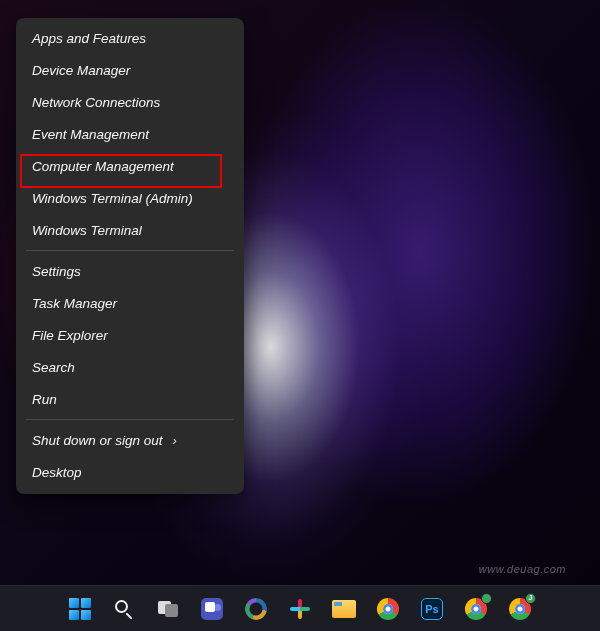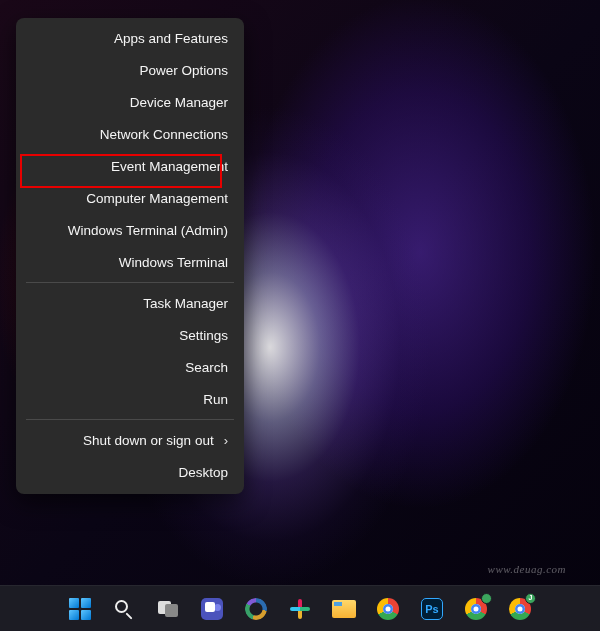--- a/index.html
+++ b/index.html
@@ -15,42 +15,42 @@
     background:
       radial-gradient(ellipse 200px 300px at 45% 55%, rgba(255,255,255,0.85) 0%, rgba(200,200,255,0.45) 25%, rgba(120,80,200,0.25) 45%, rgba(60,30,120,0.1) 65%, transparent 80%),
       radial-gradient(ellipse 180px 260px at 20% 45%, rgba(255,40,40,0.35) 0%, rgba(180,20,20,0.2) 40%, transparent 70%),
       radial-gradient(ellipse 220px 320px at 70% 40%, rgba(100,50,200,0.5) 0%, rgba(60,20,140,0.35) 50%, transparent 80%),
       linear-gradient(135deg, #1a0818 0%, #0a0515 50%, #05020d 100%);
   }
   .watermark {
     position: absolute; right: 34px; bottom: 56px;
     color: rgba(255,255,255,0.35); font-size: 11px; letter-spacing: 0.5px;
     font-style: italic;
-    font-family: Liberation Serif, serif;
   }
   
   .winx-menu {
     position: absolute;
     left: 16px; top: 18px;
     width: 228px;
     background: #2b2b2b;
     border-radius: 8px;
     padding: 4px 0 6px 0;
     box-shadow: 0 8px 24px rgba(0,0,0,0.6);
     color: #f5f5f5;
     font-size: 13.5px;
   }
   .winx-menu .item {
     display: flex;
     align-items: center;
-    justify-content: flex-end;
+    justify-content: flex-start;
     height: 32px;
     padding: 0 16px;
     cursor: default;
     white-space: nowrap;
+    font-style: italic;
   }
   .winx-menu .sep {
     height: 1px; margin: 4px 10px;
     background: #4a4a4a;
   }
   .winx-menu .chev {
     font-size: 13px; color: #e0e0e0; margin-left: 10px;
   }
   .highlight-box {
     position: absolute;
@@ -132,46 +132,46 @@
 <body>
 
 <div class="wallpaper"></div>
 <div class="watermark">www.deuag.com</div>
 
 <div class="winx-menu">
   <div class="item">
       <span>Apps and Features</span>
     </div>
   <div class="item">
-      <span>Power Options</span>
-    </div>
-  <div class="item">
       <span>Device Manager</span>
     </div>
   <div class="item">
       <span>Network Connections</span>
     </div>
   <div class="item">
       <span>Event Management</span>
     </div>
   <div class="item">
       <span>Computer Management</span>
     </div>
   <div class="item">
       <span>Windows Terminal (Admin)</span>
     </div>
   <div class="item">
       <span>Windows Terminal</span>
     </div>
   <div class="sep"></div>
   <div class="item">
+      <span>Settings</span>
+    </div>
+  <div class="item">
       <span>Task Manager</span>
     </div>
   <div class="item">
-      <span>Settings</span>
+      <span>File Explorer</span>
     </div>
   <div class="item">
       <span>Search</span>
     </div>
   <div class="item">
       <span>Run</span>
     </div>
   <div class="sep"></div>
   <div class="item">
     <span>Shut down or sign out</span>

